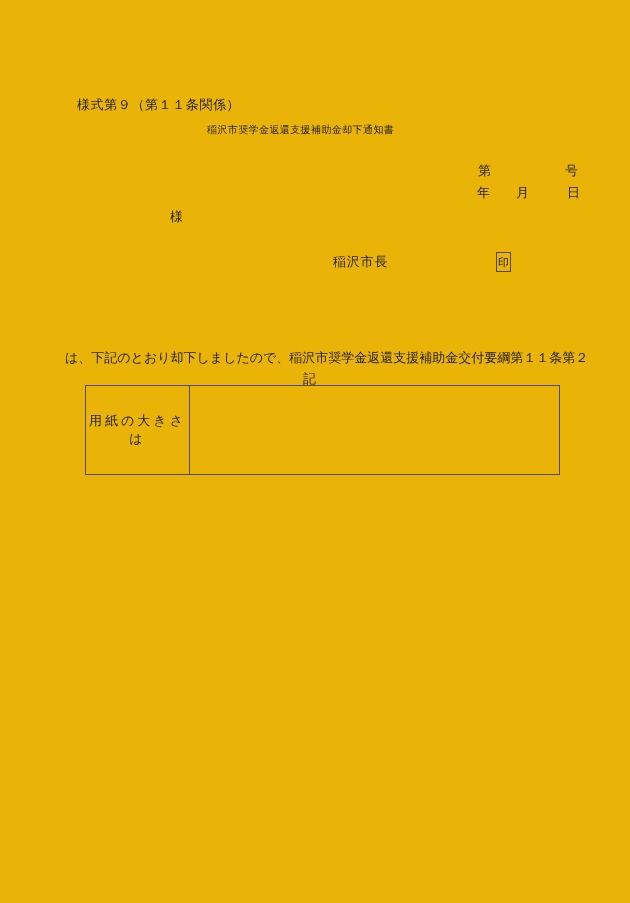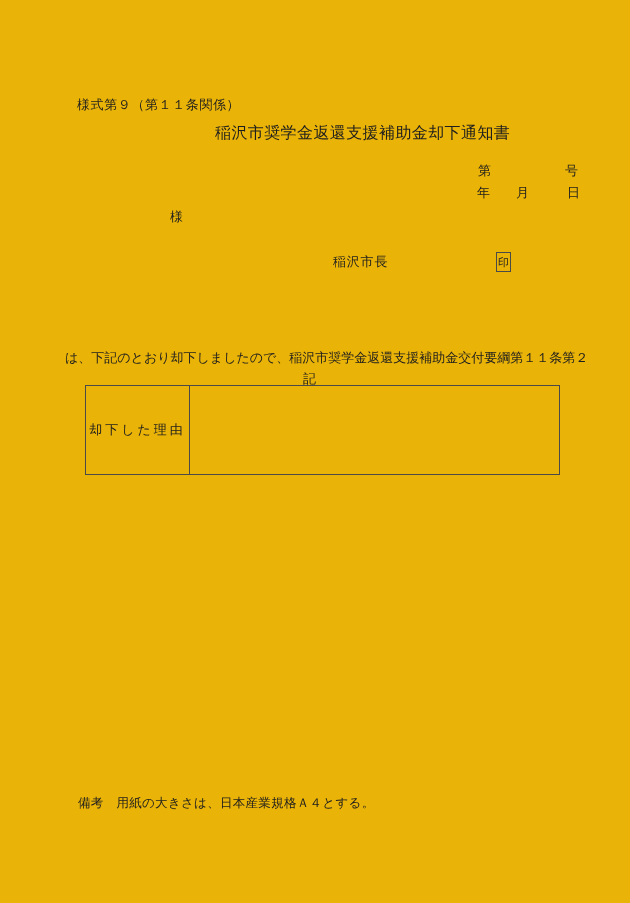--- a/index.html
+++ b/index.html
@@ -12,21 +12,21 @@
     width: 630px;
     height: 903px;
     background: #eab308;
     overflow: hidden;
     font-family: "Liberation Serif", "DejaVu Serif", serif;
     color: #1e1e1e;
   }
   .abs { position: absolute; white-space: pre; }
 
   .form-label   { left: 77px;  top: 96px;  font-size: 13px; letter-spacing: 0.6px; }
-  .doc-title    { left: 215px; top: 123px; font-size: 16px; letter-spacing: 0.4px; }
+  .doc-title    { left: 207px; top: 123px; font-size: 10px; letter-spacing: 0.4px; }
   .number-line  { left: 465px; top: 146px; font-size: 13px; text-align: right; }
   .number-line .suffix { margin-left: 74px; }
   .date-line    { left: 464px; top: 168px; font-size: 13px; }
   .date-line .month { margin-left: 26px; }
   .date-line .day   { margin-left: 38px; }
   .addressee    { left: 170px; top: 208px; font-size: 13px; }
   .sender       { left: 333px; top: 253px; font-size: 13px; letter-spacing: 0.8px; }
   .seal-box {
     position: absolute;
     left: 496px; top: 252px;
@@ -95,21 +95,20 @@
 
   <div class="abs body-par">
     <div class="line">は、下記のとおり却下しましたので、稲沢市奨学金返還支援補助金交付要綱第１１条第２</div>
   </div>
 
   <div class="abs record-heading">記</div>
 
   <table class="reject-table">
     <tbody>
       <tr>
-        <td class="label-cell">却下した理由</td>
+        <td class="label-cell">用紙の大きさは</td>
         <td class="value-cell"></td>
       </tr>
     </tbody>
   </table>
 
-  <div class="abs remark">備考　用紙の大きさは、日本産業規格Ａ４とする。</div>
 
 </div>
 
 </body></html>

